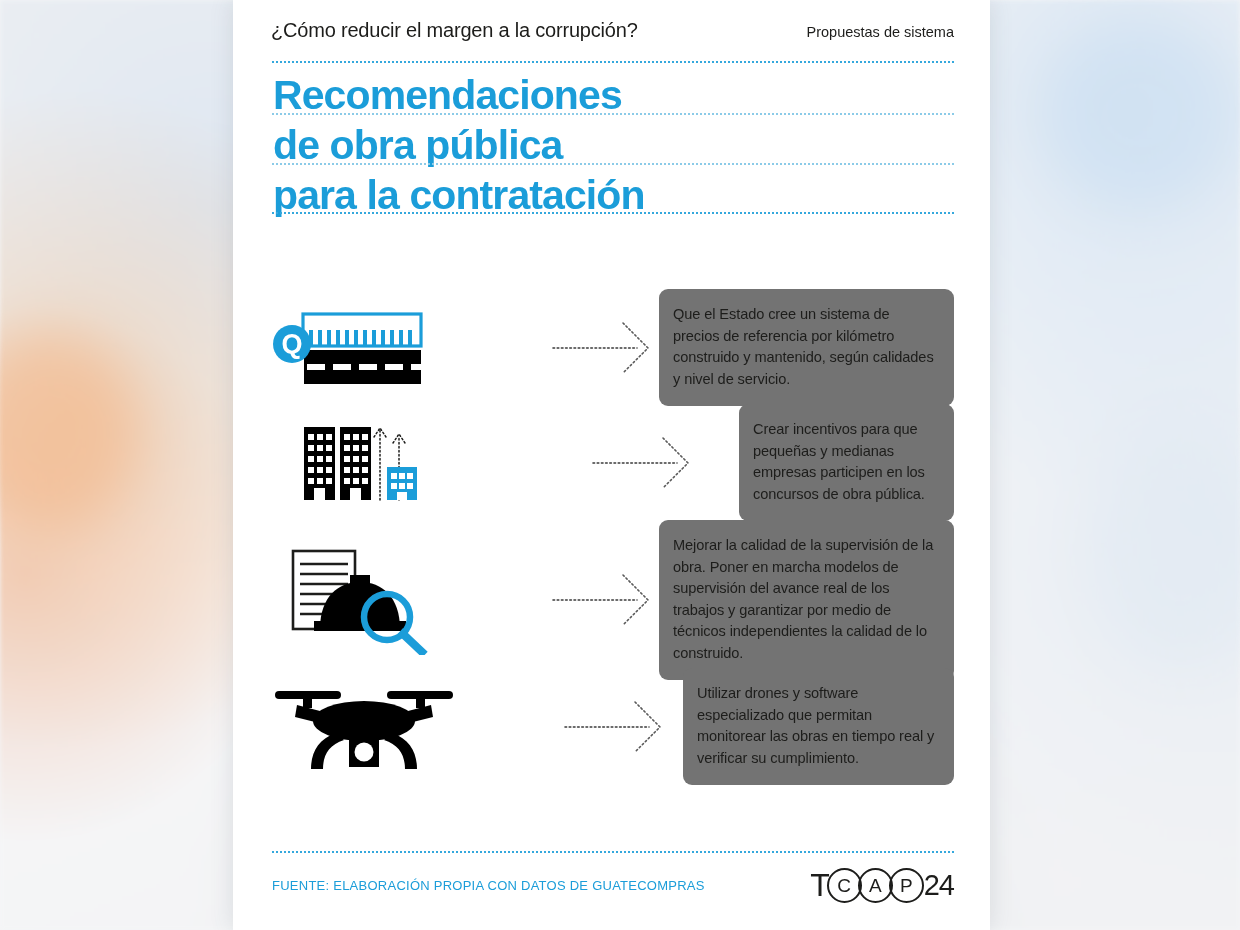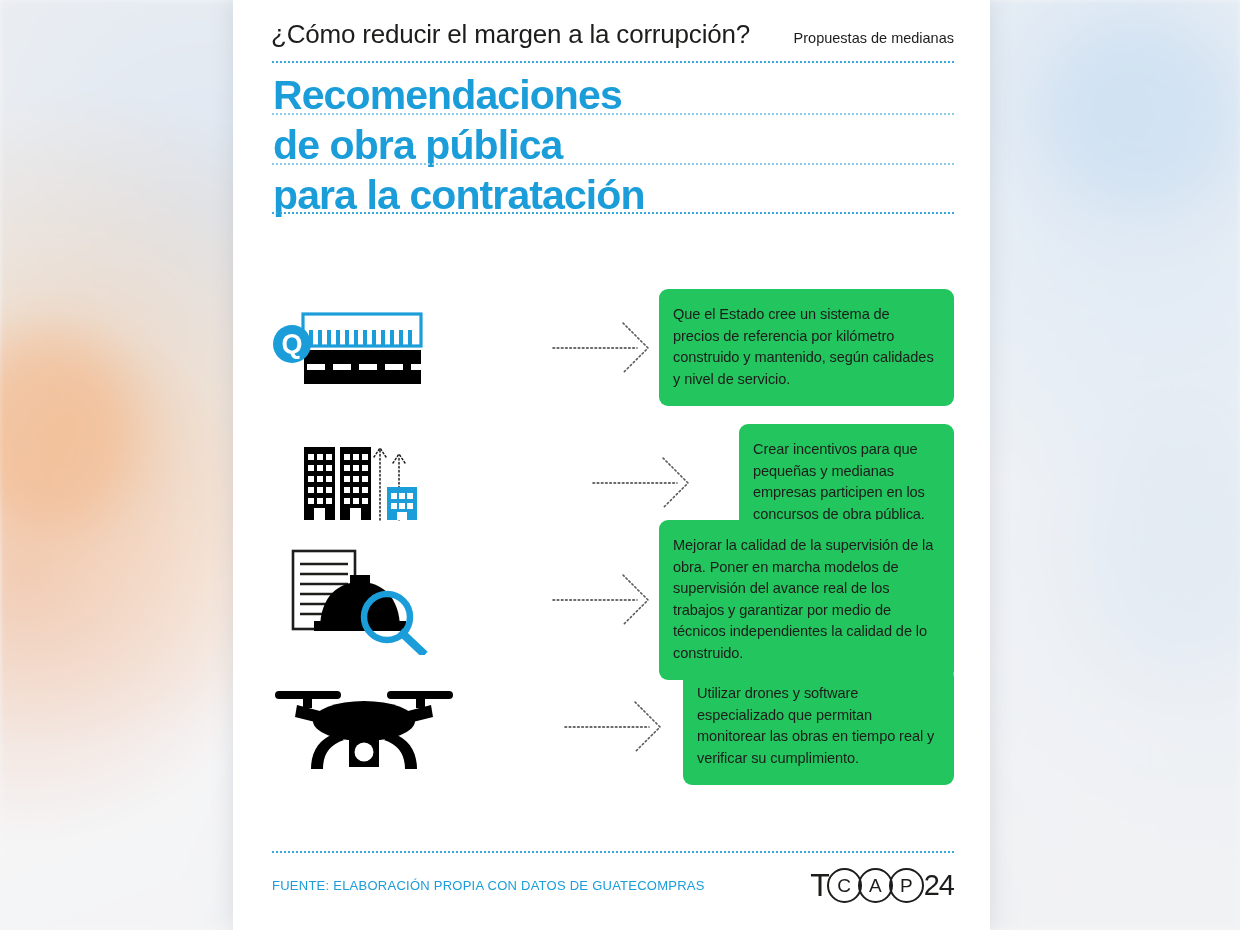--- a/index.html
+++ b/index.html
@@ -57,21 +57,21 @@
     position: absolute;
     top: 19px;
     left: 0;
     width: 683px;
     height: 24px;
     display: flex;
     align-items: baseline;
     justify-content: space-between;
   }
   .kicker-q {
-    font-size: 26px;
+    font-size: 20px;
     color: #1d1d1b;
     letter-spacing: -0.2px;
     white-space: nowrap;
   }
   .kicker-tag {
     font-size: 14.5px;
     color: #1d1d1b;
     white-space: nowrap;
   }
 
@@ -130,21 +130,21 @@
   }
   .rec-arrow {
     width: 112px;
     flex: 0 0 112px;
     display: flex;
     align-items: center;
     justify-content: center;
   }
   .rec-box {
     flex: 1 1 auto;
-    background: #22c55e;
+    background: #737373;
     border-radius: 9px;
     padding: 15px 17px 16px 14px;
     box-sizing: border-box;
   }
   .rec-box p {
     margin: 0;
     font-size: 14.6px;
     line-height: 21.5px;
     color: #1d1d1b;
     letter-spacing: -0.1px;
@@ -209,21 +209,21 @@
   <div class="blot" style="left:1040px;top:20px;width:200px;height:190px;background:rgba(200,221,241,0.50);"></div>
   <div class="blot" style="left:1090px;top:430px;width:180px;height:240px;background:rgba(224,233,243,0.55);"></div>
   <div class="blot" style="left:330px;top:870px;width:520px;height:130px;background:rgba(214,218,224,0.55);"></div>
 </div>
 
 <div id="page">
   <div id="sheet">
 
     <div class="kicker">
       <div class="kicker-q">¿Cómo reducir el margen a la corrupción?</div>
-      <div class="kicker-tag">Propuestas de medianas</div>
+      <div class="kicker-tag">Propuestas de sistema</div>
     </div>
 
     <div class="dotrule" style="top:61px;"></div>
 
     <div id="headline">
       <div class="hl-line">
         <span>Recomendaciones</span>
       </div>
       <div class="hl-line">
         <span>de obra pública</span>
@@ -276,21 +276,21 @@
         <svg width="104" height="62" viewBox="0 0 104 62" aria-hidden="true">
           <line x1="2" y1="31" x2="86" y2="31" stroke="#3a3a3a" stroke-width="1.6" stroke-dasharray="1.6 2.6" stroke-linecap="round"></line>
           <polyline points="72,6 97,31 72,56" fill="none" stroke="#5a5a5a" stroke-width="1.6" stroke-dasharray="1.6 2.6" stroke-linecap="round"></polyline>
         </svg>
       </div>
       <div class="rec-box">
         <p>Que el Estado cree un sistema de precios de referencia por kilómetro construido y mantenido, según calidades y nivel de servicio.</p>
       </div>
     </div>
 
-    <div class="rec" style="top:424px;gap:40px;">
+    <div class="rec" style="top:404px;gap:40px;">
       <div class="rec-icon">
         <svg width="160" height="80" viewBox="0 0 160 80" style="margin-left:33px;" aria-hidden="true">
 
           <rect x="0" y="4" width="31" height="73" fill="#000000"></rect>
           <g fill="#ffffff">
             <rect x="4" y="11" width="6" height="6"></rect>
               <rect x="13" y="11" width="6" height="6"></rect>
               <rect x="22" y="11" width="6" height="6"></rect>
             <rect x="4" y="22" width="6" height="6"></rect>
               <rect x="13" y="22" width="6" height="6"></rect>

